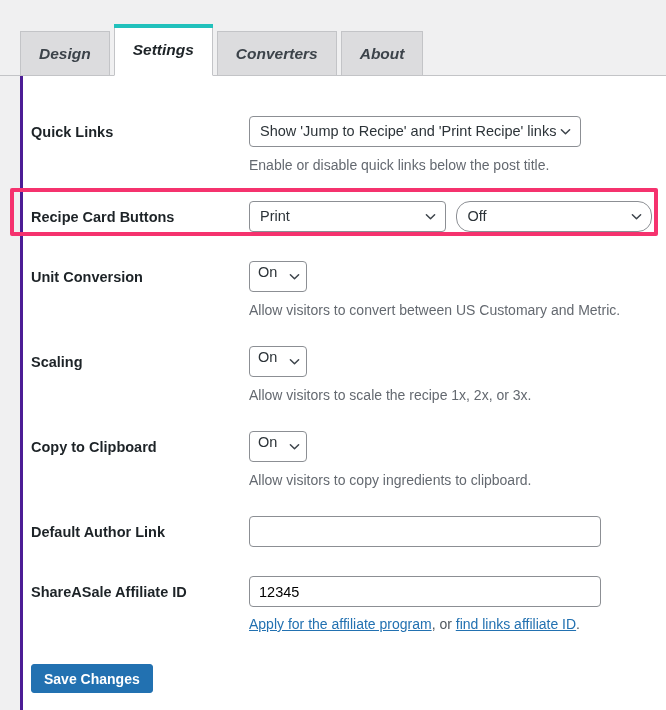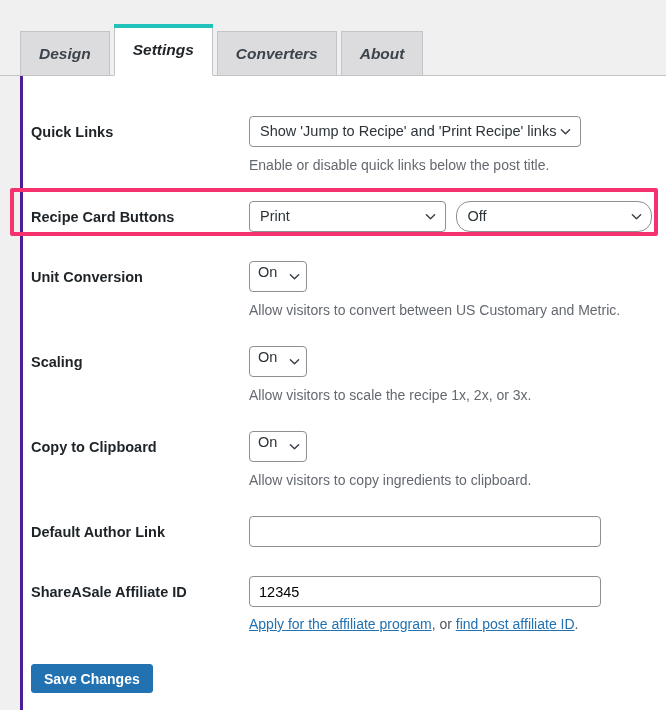--- a/index.html
+++ b/index.html
@@ -320,21 +320,21 @@
       <div class="field-col">
         <input class="txt" type="text" value="" style="">
       </div>
     </div>
 
     <div class="row" style="top:500px;">
       <div class="row-label" style="top:6px;">ShareASale Affiliate ID</div>
       <div class="field-col">
         <input class="txt" type="text" value="12345" style="">
         <div class="linkline" style="margin-top:7px;">
-          <a>Apply for the affiliate program</a><span>, or </span><a>find post affiliate ID</a><span>.</span>
+          <a>Apply for the affiliate program</a><span>, or </span><a>find links affiliate ID</a><span>.</span>
         </div>
       </div>
     </div>
 
   </div>
 
   <div id="highlight"></div>
 
   <button id="save">
     <span>Save Changes</span>

